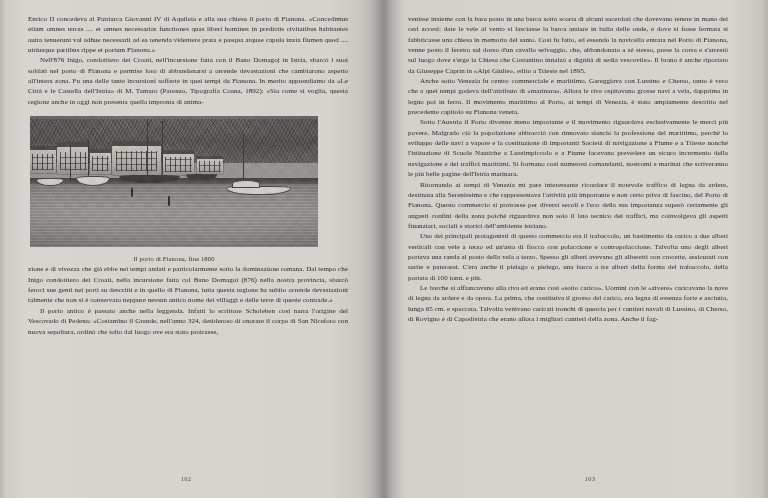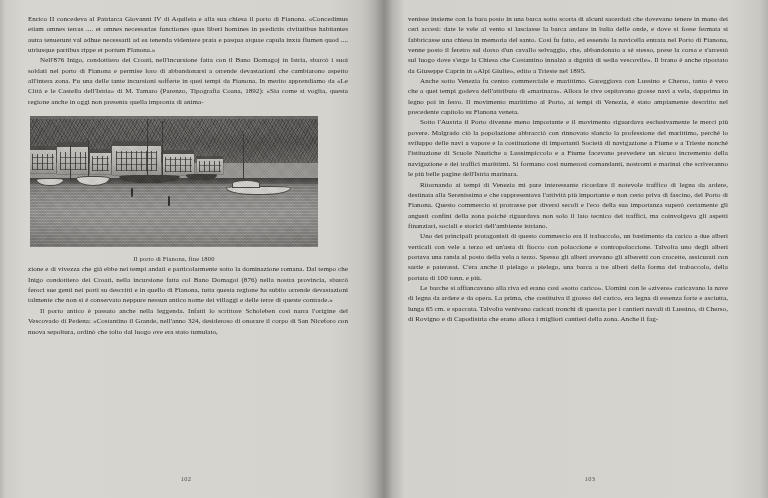--- a/index.html
+++ b/index.html
@@ -252,21 +252,21 @@
           <div class="person" style="left:35%;top:55%;height:7%;"></div>
           <div class="person" style="left:48%;top:61%;height:8%;"></div>
 
           <div class="ph-grain"></div>
           <div class="ph-vignette"></div>
         </div>
         <div class="caption">Il porto di Fianona, fine 1800</div>
       </div>
 
       <p class="noindent after-fig">zione e di vivezza che già ebbe nei tempi andati e particolarmente sotto la dominazione romana. Dal tempo che Inigo condottiero dei Croati, nella incursione fatta col Bano Domagoi (876) nella nostra provincia, sbarcò feroci sue genti nei porti su descritti e in quello di Fianona, tutta questa regione ha subìto orrende devastazioni talmente che non si è conservato neppure nessun antico nome dei villaggi e delle terre di queste contrade.»</p>
-      <p>Il porto antico è passato anche nella leggenda. Infatti lo scrittore Scholeben così narra l'origine del Vescovado di Pedena: «Costantino il Grande, nell'anno 324, desideroso di onorare il corpo di San Niceforo con nuova sepoltura, ordinò che tolto dal luogo ove era stato tumulato,</p>
+      <p>Il porto antico è passato anche nella leggenda. Infatti lo scrittore Scholeben così narra l'origine del Vescovado di Pedena: «Costantino il Grande, nell'anno 324, desideroso di onorare il corpo di San Niceforo con nuova sepoltura, ordinò che tolto dal luogo ove era stato protrasse,</p>
     </div>
 
     <div class="folio folio-left">102</div>
   </div>
 
   <div class="page page-right">
     <div class="col col-right">
       <p class="noindent">venisse insieme con la bara posto in una barca sotto scorta di alcuni sacerdoti che dovevano tenere in mano dei ceri accesi: date le vele al vento si lasciasse la barca andare in balia delle onde, e dove si fosse fermata si fabbricasse una chiesa in memoria del santo. Così fu fatto, ed essendo la navicella entrata nel Porto di Fianona, venne posto il feretro sul dorso d'un cavallo selvaggio, che, abbandonato a sè stesso, prese la corsa e s'arrestò sul luogo dove s'erge la Chiesa che Costantino innalzò a dignità di sedia vescovile». Il brano è anche riportato da Giuseppe Caprin in «Alpi Giulie», edito a Trieste nel 1895.</p>
       <p>Anche sotto Venezia fu centro commerciale e marittimo. Gareggiava con Lussino e Cherso, tanto è vero che a quei tempi godeva dell'attributo di «marinara». Allora le rive ospitavano grosse navi a vela, dapprima in legno poi in ferro. Il movimento marittimo al Porto, ai tempi di Venezia, è stato ampiamente descritto nel precedente capitolo su Fianona veneta.</p>
       <p>Sotto l'Austria il Porto divenne meno importante e il movimento riguardava esclusivamente le merci più povere. Malgrado ciò la popolazione abbracciò con rinnovato slancio la professione del marittimo, perché lo sviluppo delle navi a vapore e la costituzione di importanti Società di navigazione a Fiume e a Trieste nonché l'istituzione di Scuole Nautiche a Lussimpiccolo e a Fiume facevano prevedere un sicuro incremento della navigazione e dei traffici marittimi. Si formano così numerosi comandanti, nostromi e marinai che scriveranno le più belle pagine dell'Istria marinara.</p>

